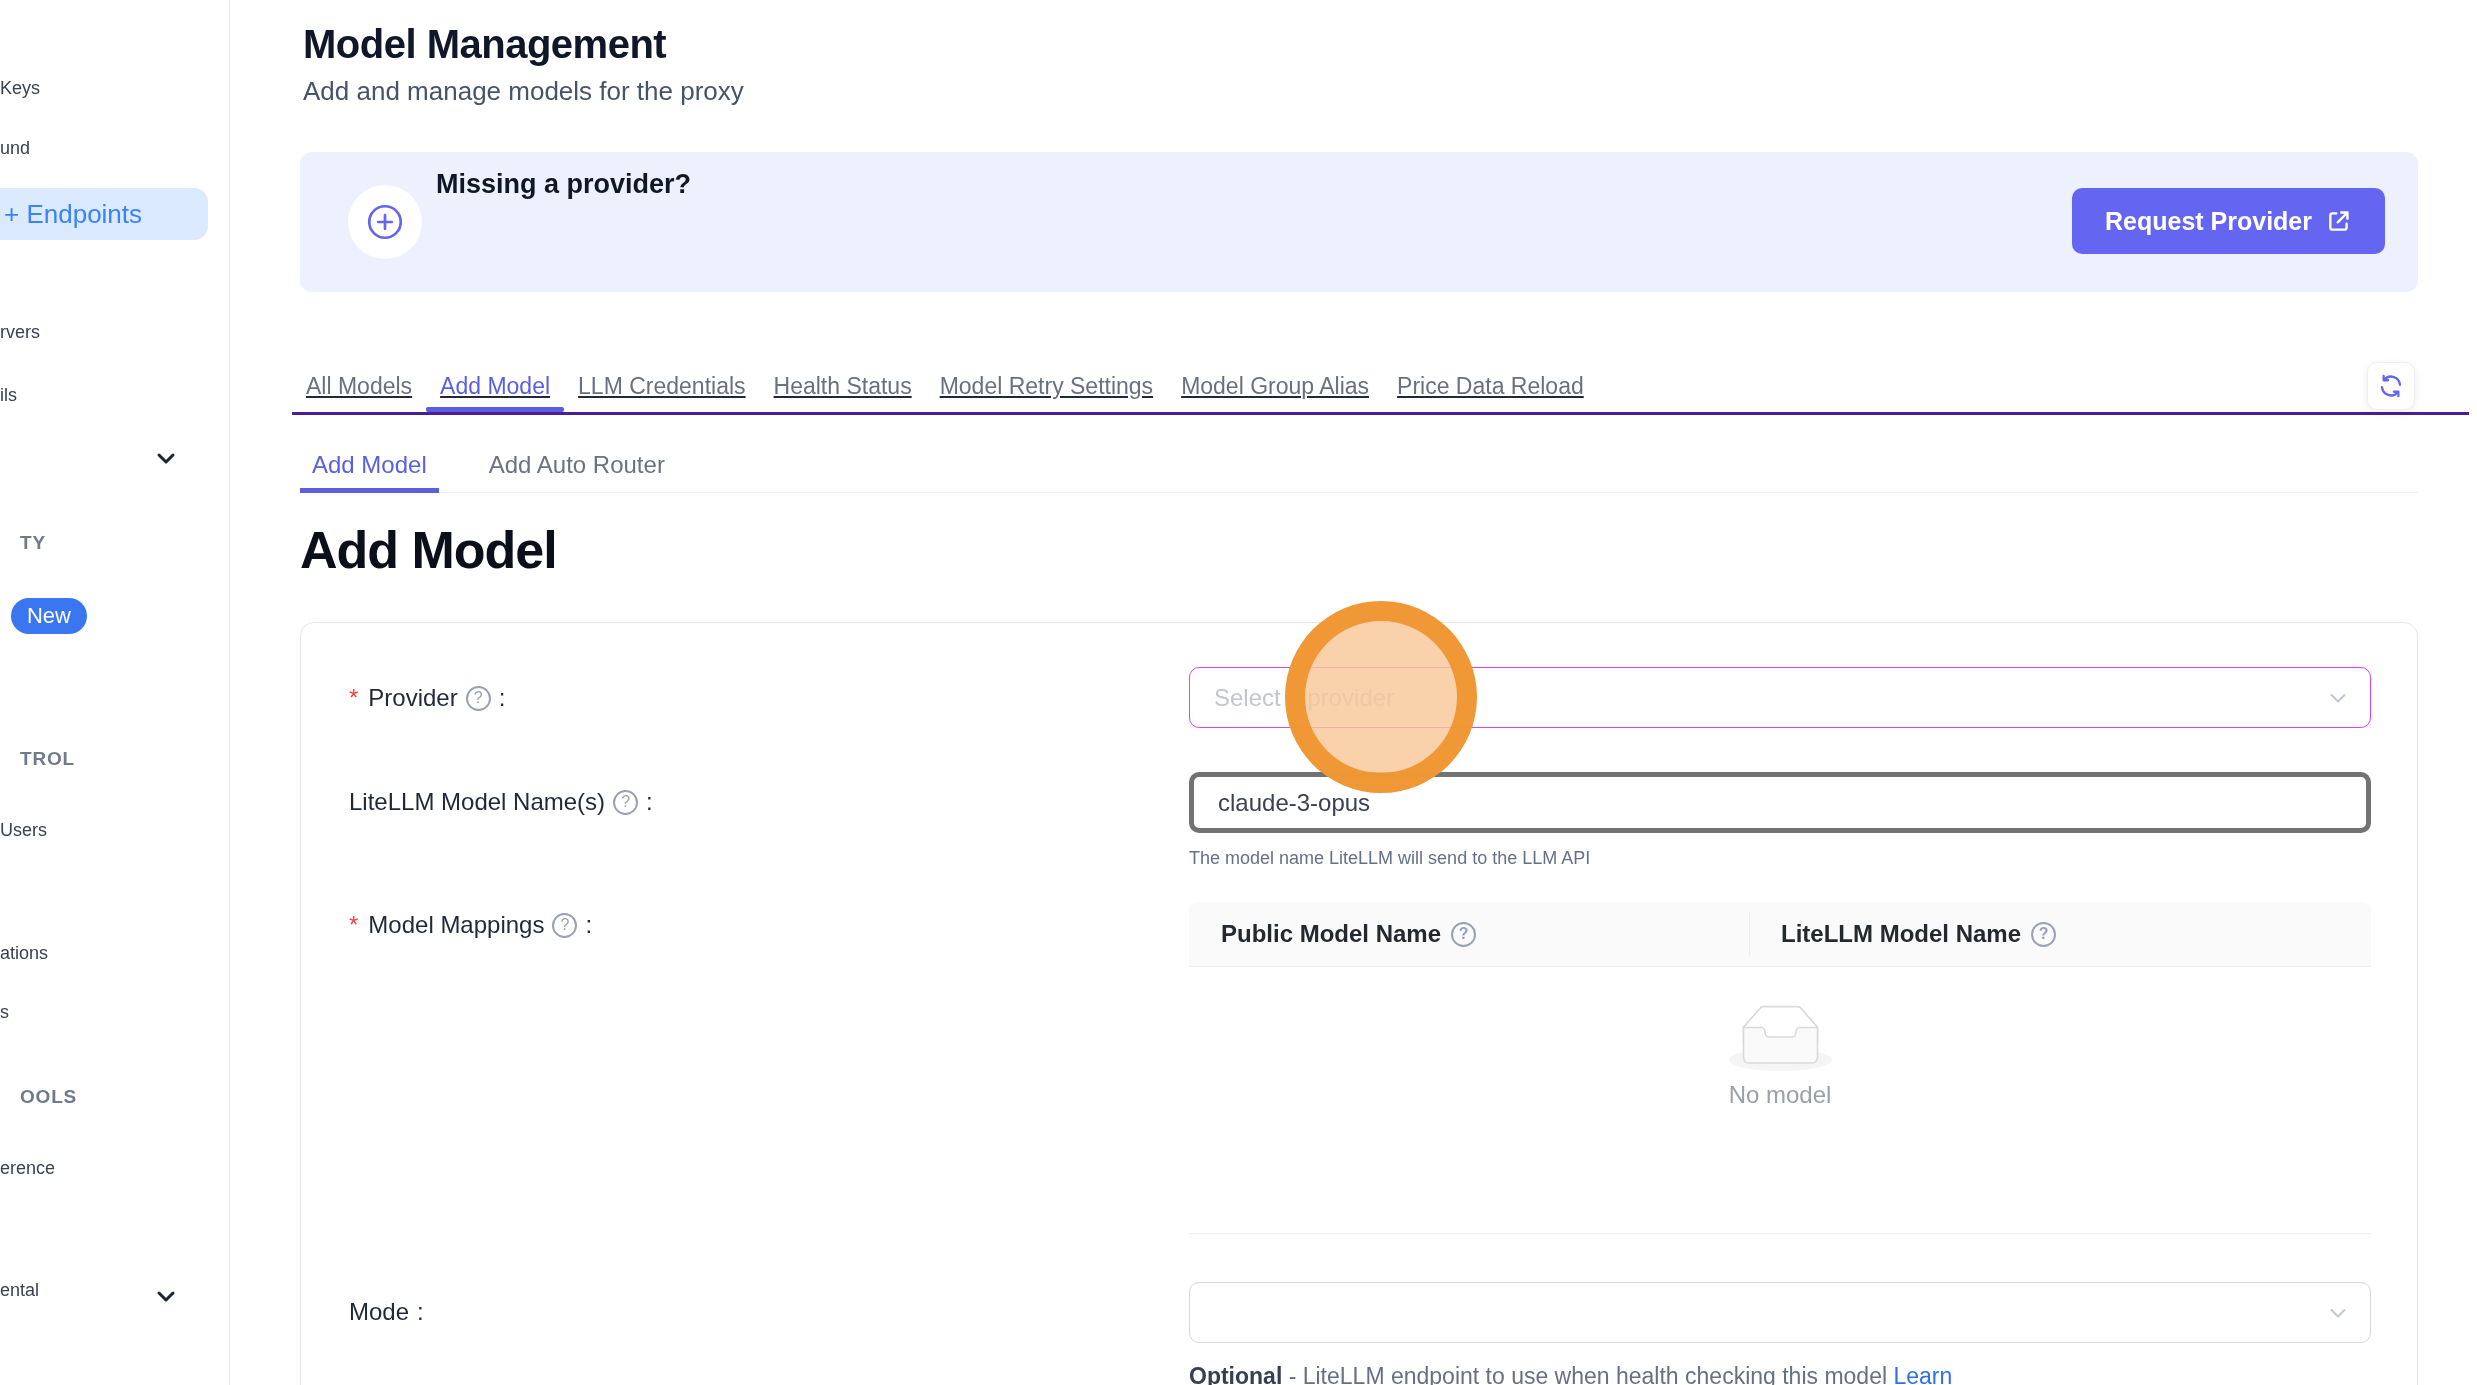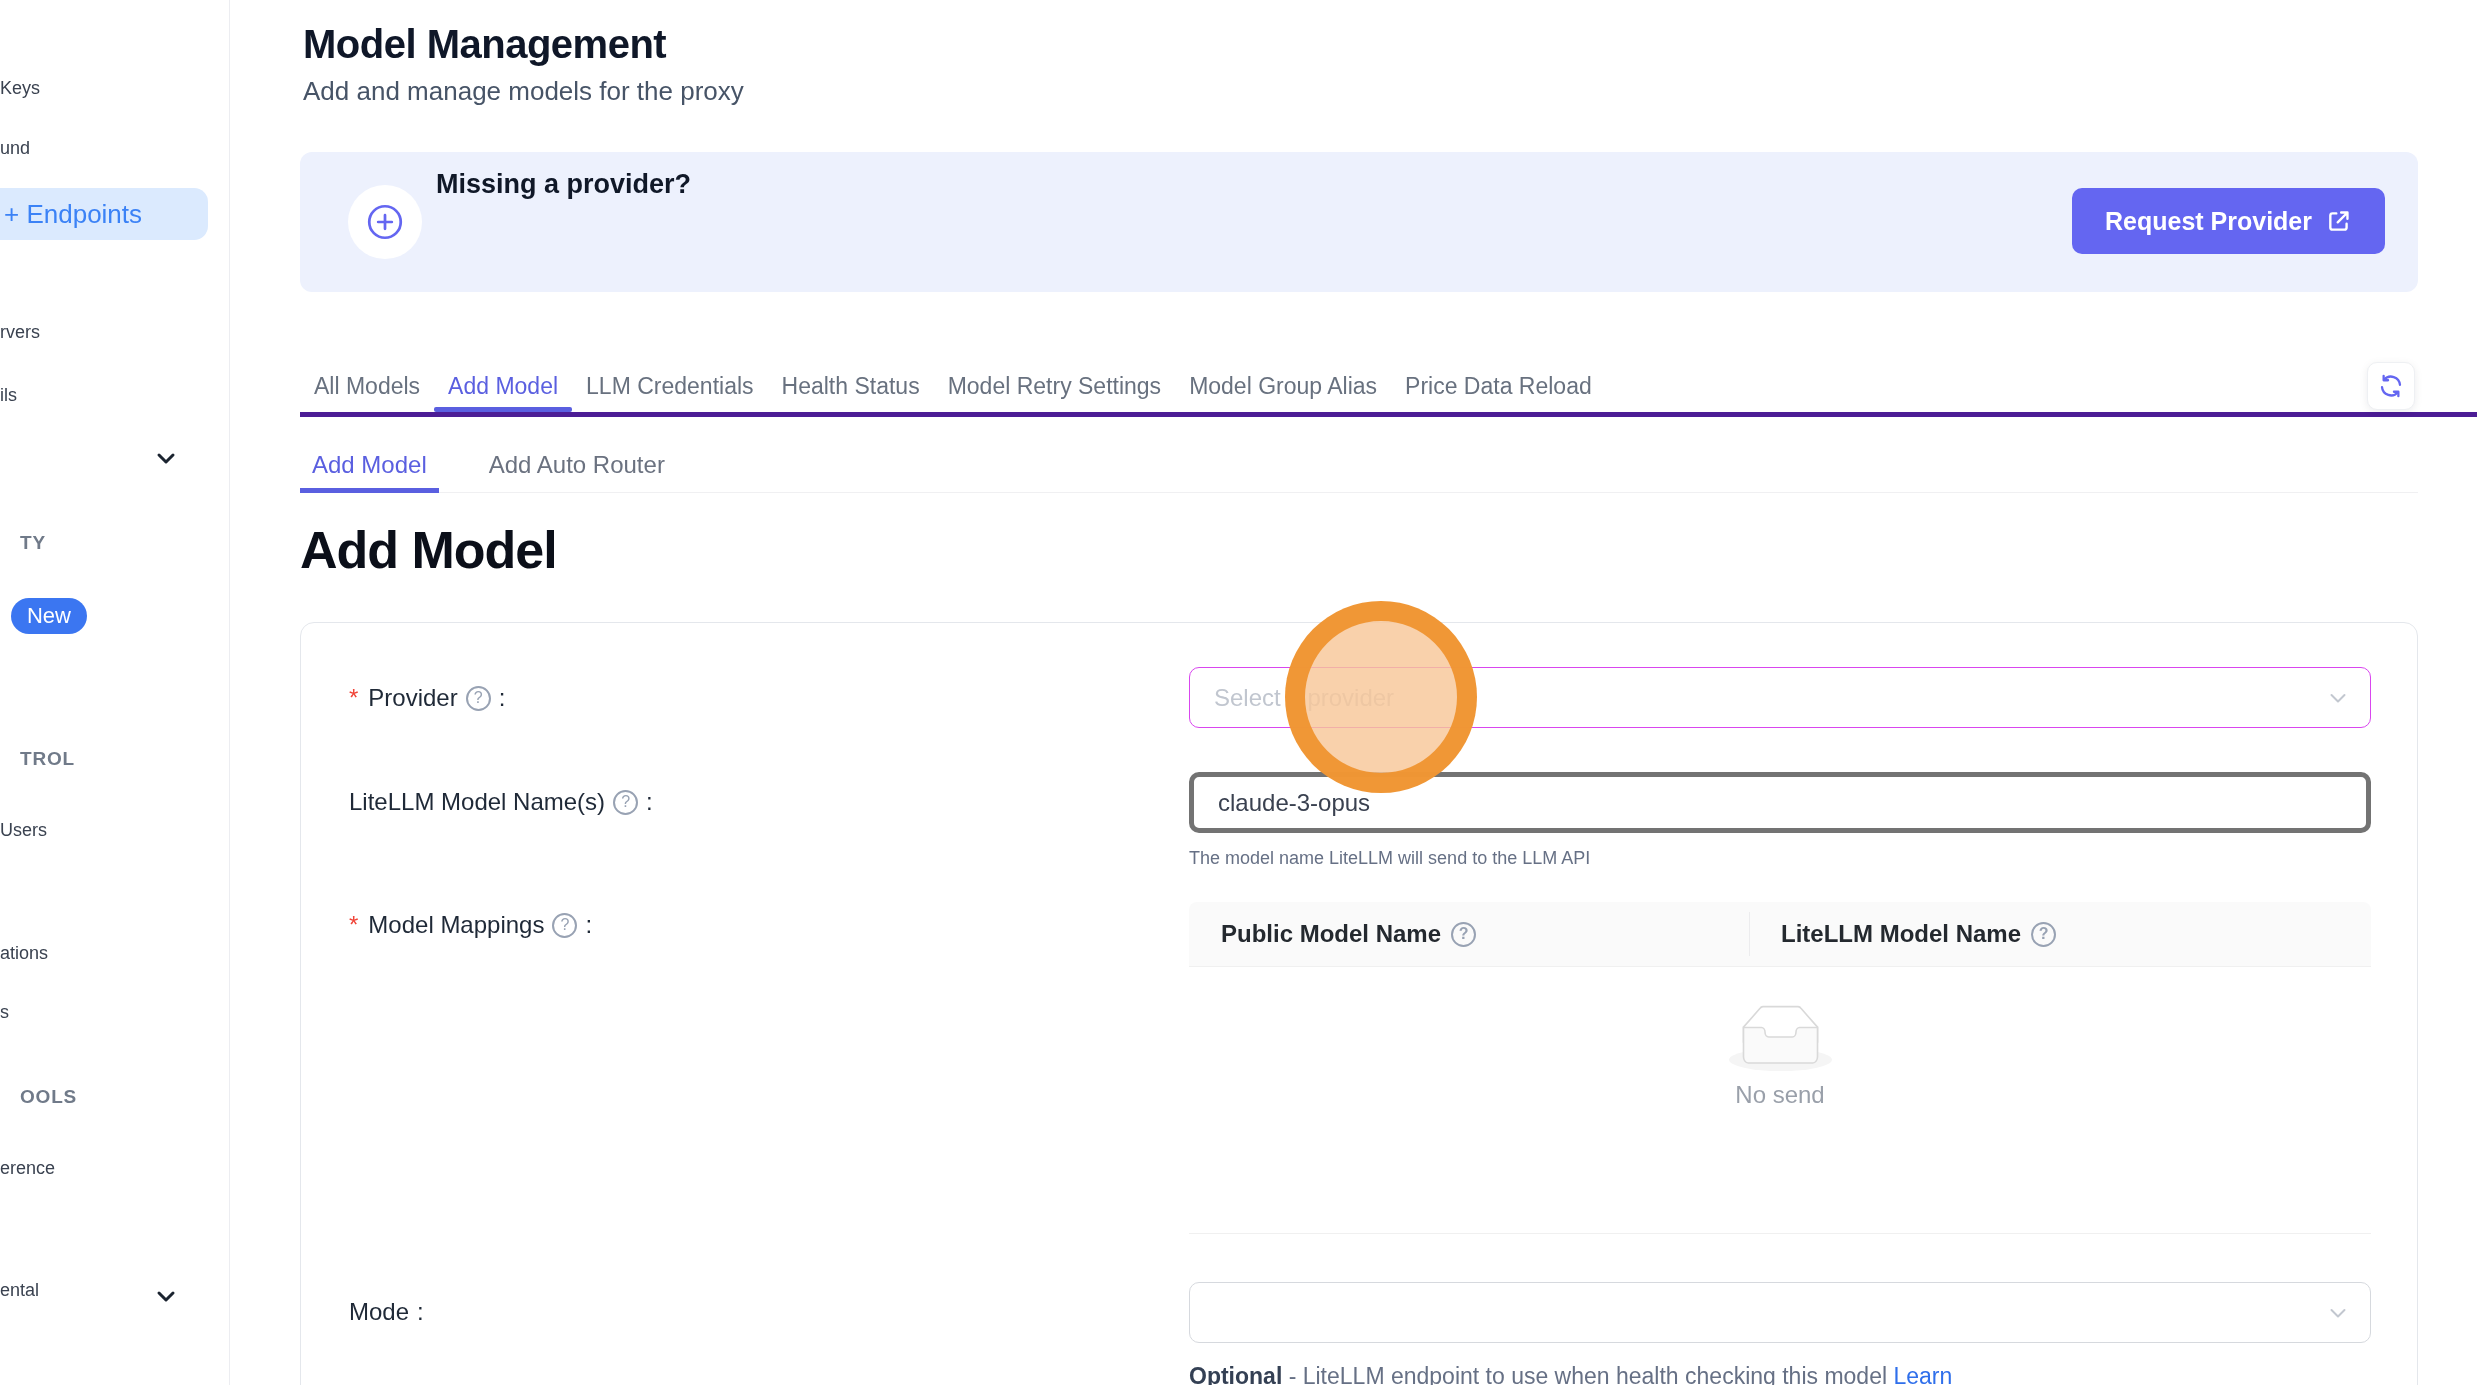--- a/index.html
+++ b/index.html
@@ -25,21 +25,21 @@
   
   .banner{position:absolute;left:300px;top:152px;width:2118px;height:140px;background:#edf1fd;border-radius:12px;}
   .banner-ic{position:absolute;left:48px;top:33px;width:74px;height:74px;border-radius:50%;background:#fff;
     display:flex;align-items:center;justify-content:center;}
   .banner-title{position:absolute;left:136px;top:17px;font-size:27px;font-weight:700;color:#101828;}
   .banner-body{position:absolute;left:136px;top:56px;font-size:23px;line-height:29px;color:#4b5565;}
   .banner-btn{position:absolute;left:1772px;top:36px;width:313px;height:66px;background:#6466f1;border-radius:10px;
     display:flex;align-items:center;justify-content:center;gap:14px;color:#fff;font-size:25px;font-weight:700;cursor:pointer;border:none;}
 
   
-  .tabsrow{position:absolute;left:300px;top:360px;width:2177px;height:52px;border-bottom:5px solid #4c1d95;}
+  .tabsrow{position:absolute;left:292px;top:360px;width:2177px;height:52px;border-bottom:3px solid #4c1d95;text-decoration:underline;}
   .tabs{display:flex;height:100%;}
   .tab{display:flex;align-items:center;padding:0 14px;position:relative;font-size:23px;color:#68717f;cursor:pointer;white-space:nowrap;}
   .tab.active{color:#5a5fe0;}
   .tab.active::after{content:"";position:absolute;left:0;right:0;bottom:0;height:5px;background:#5a5fe0;border-radius:2px;}
   .refresh-btn{position:absolute;left:2367px;top:362px;width:46px;height:46px;border-radius:10px;background:#fff;
     border:1px solid #eef0f3;box-shadow:0 2px 8px rgba(16,24,40,.08);display:flex;align-items:center;justify-content:center;cursor:pointer;}
 
   .subtabsrow{position:absolute;left:300px;top:438px;width:2118px;height:54px;border-bottom:1px solid #f0f0f2;}
   .subtabs{display:flex;height:100%;}
   .subtab{display:flex;align-items:center;padding:0 12px;position:relative;font-size:24px;color:#6b7280;cursor:pointer;white-space:nowrap;}
@@ -231,21 +231,21 @@
     <div class="mtempty">
       <svg width="103" height="66" viewBox="0 0 64 41" style="margin-top:38px;">
         <g transform="translate(0 1)" fill="none" fill-rule="evenodd">
           <ellipse fill="#f5f5f5" cx="32" cy="33" rx="32" ry="7"></ellipse>
           <g fill-rule="nonzero" stroke="#d9d9d9">
             <path d="M55 12.76L44.854 1.258C44.367.474 43.656 0 42.907 0H21.093c-.749 0-1.46.474-1.947 1.257L9 12.761V22h46v-9.24z"></path>
             <path d="M41.613 15.931c0-1.605.994-2.93 2.227-2.931H55v18.137C55 33.26 53.68 35 52.05 35h-40.1C10.32 35 9 33.259 9 31.137V13h11.16c1.233 0 2.227 1.323 2.227 2.928v.022c0 1.605 1.005 2.901 2.237 2.901h14.752c1.232 0 2.237-1.308 2.237-2.913v-.007z" fill="#fafafa"></path>
           </g>
         </g>
       </svg>
-      <div class="nodata">No send</div>
+      <div class="nodata">No model</div>
     </div>
   </div>
 
   <div class="flabel" style="top:672px;">
     <span>Mode</span>
     <span>:</span>
   </div>
   <div class="sel sel-plain" style="top:659px;">
     <svg class="chev" width="24" height="24" viewBox="0 0 24 24">
         <path d="M5.5 9l6.5 6.5L18.5 9" fill="none" stroke="#c2c7cf" stroke-width="2" stroke-linecap="round" stroke-linejoin="round"></path>

